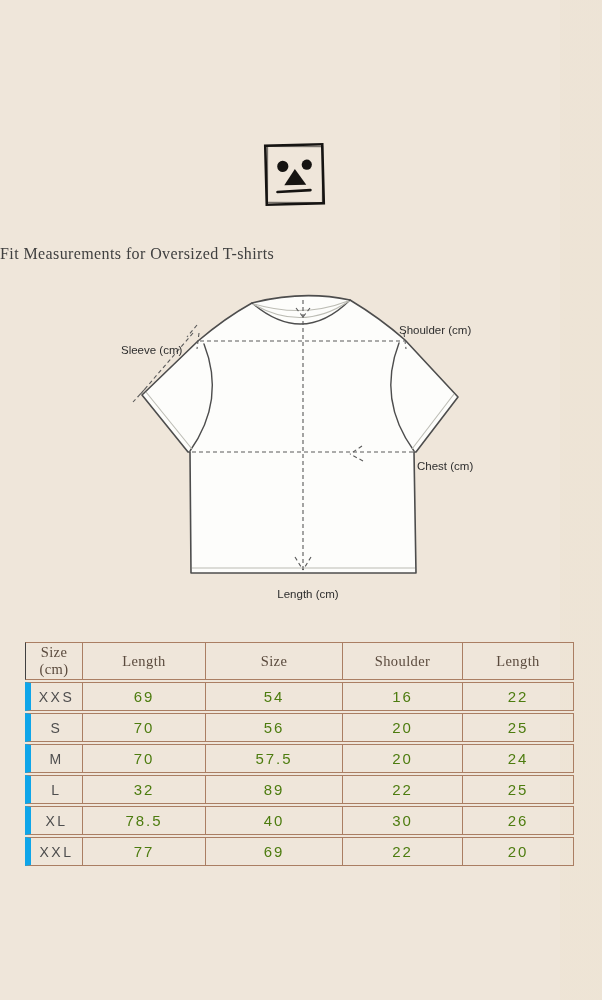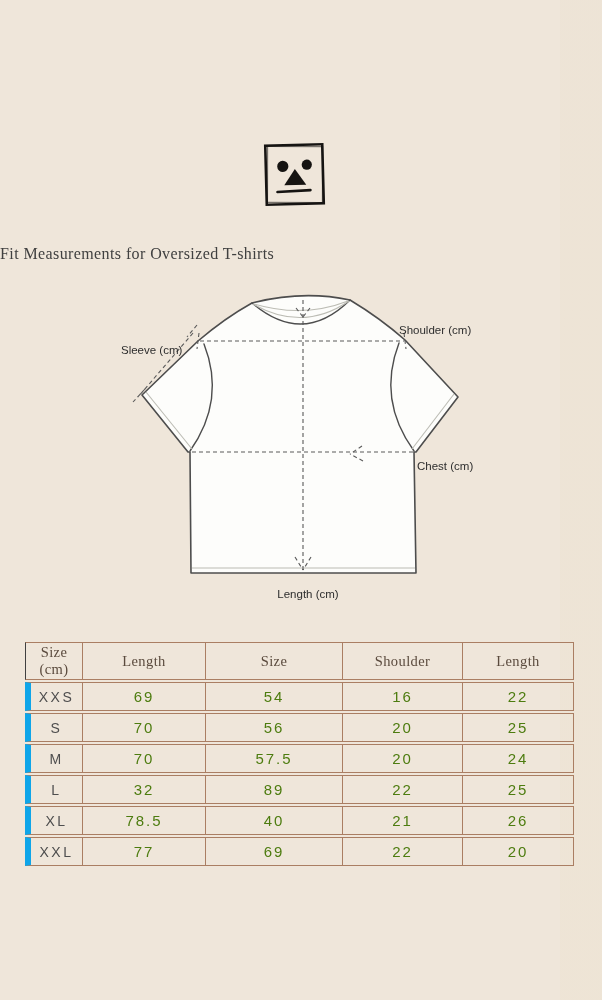--- a/index.html
+++ b/index.html
@@ -157,21 +157,21 @@
           <td>L</td>
           <td>32</td>
           <td>89</td>
           <td>22</td>
           <td>25</td>
         </tr>
         <tr>
           <td>XL</td>
           <td>78.5</td>
           <td>40</td>
-          <td>21</td>
+          <td>30</td>
           <td>26</td>
         </tr>
         <tr>
           <td>XXL</td>
           <td>77</td>
           <td>69</td>
           <td>22</td>
           <td>20</td>
         </tr>
       </tbody>

